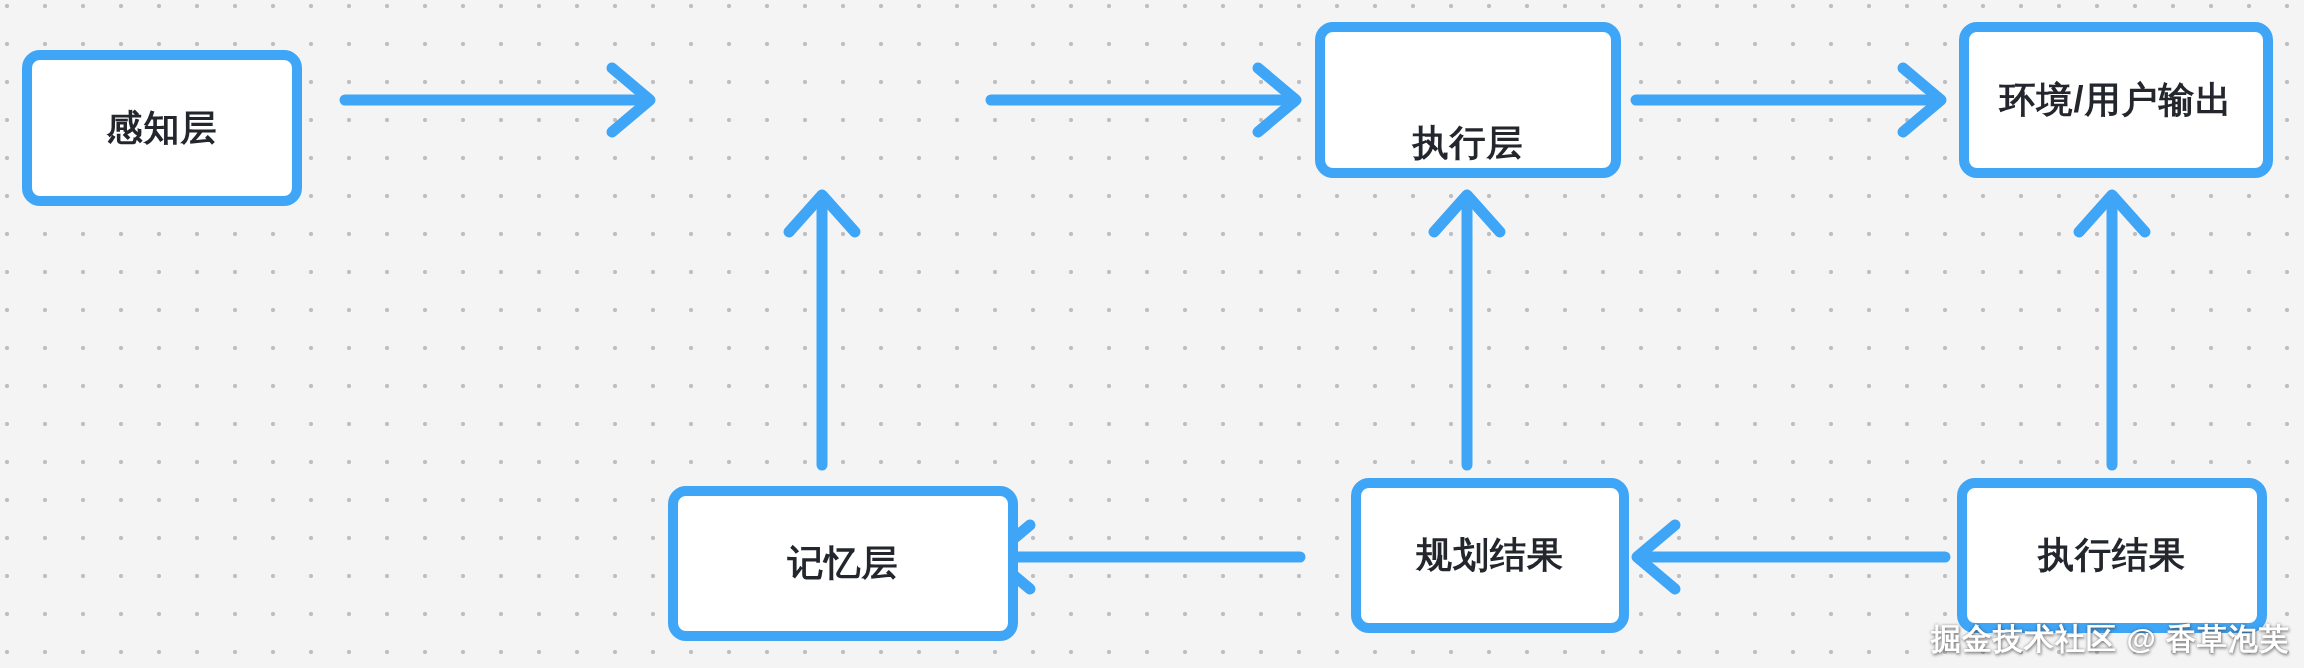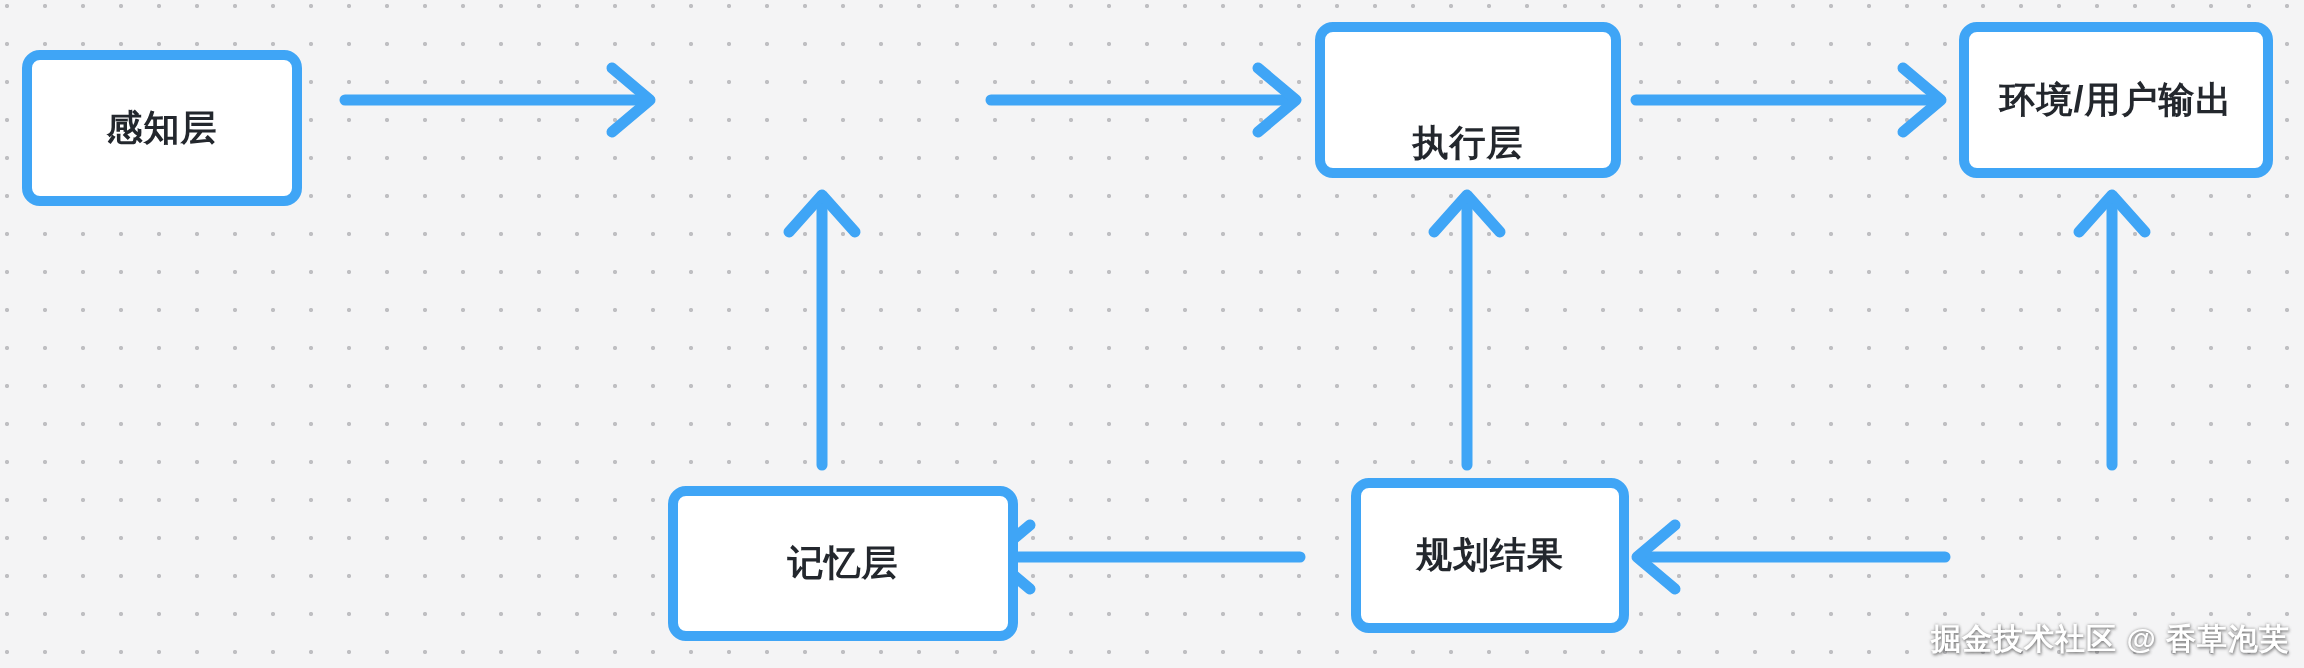--- a/index.html
+++ b/index.html
@@ -109,15 +109,18 @@
   </div>
   <div class="node" id="n-env-user-output">
     <span>环境/用户输出</span>
   </div>
   <div class="node" id="n-memory">
     <span>记忆层</span>
   </div>
   <div class="node" id="n-planning-result">
     <span>规划结果</span>
   </div>
+  <div class="node" id="n-execution-result">
+    <span>执行结果</span>
+  </div>
 
   <div class="watermark">掘金技术社区 @ 香草泡芙</div>
 </div>
 
 </body></html>

